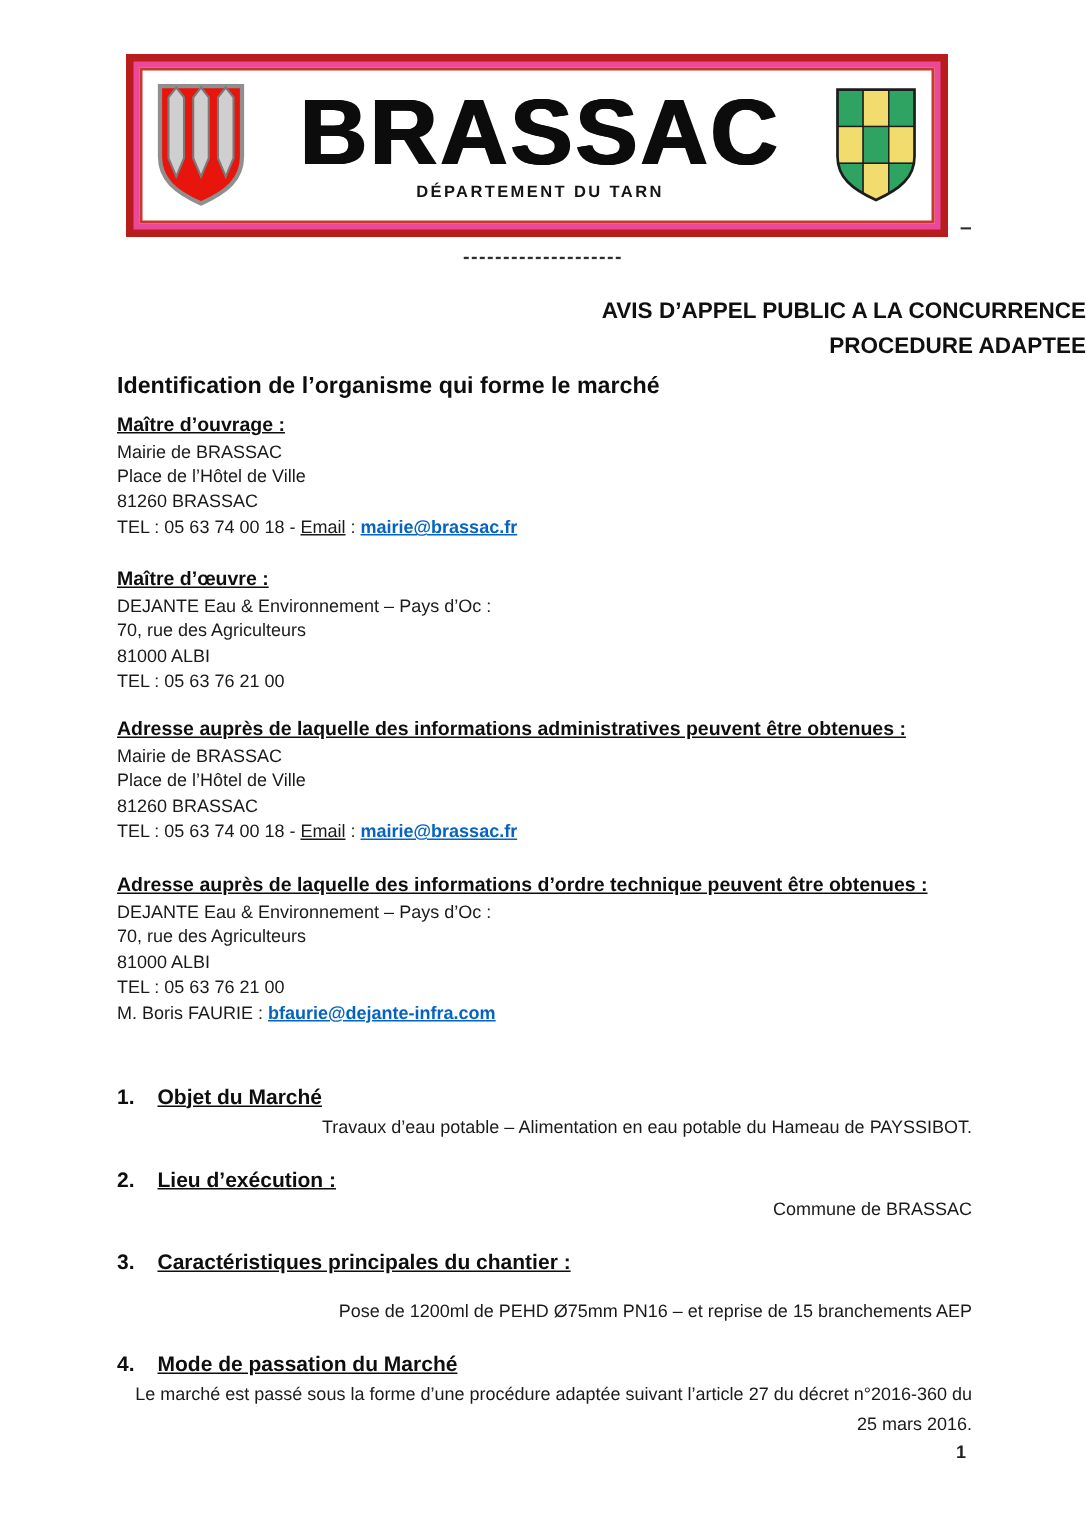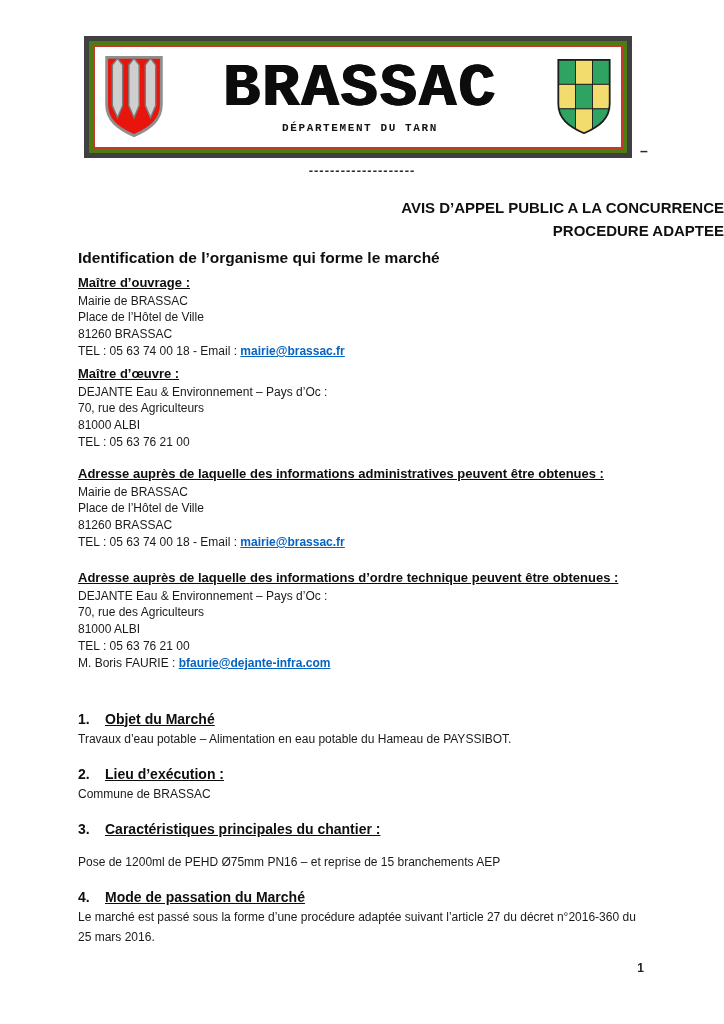--- a/index.html
+++ b/index.html
@@ -12,24 +12,23 @@
     font-family: "Liberation Sans", "DejaVu Sans", sans-serif;
     color: #1a1a1a;
     overflow: hidden;
   }
 
   
   .banner {
     position: absolute;
     left: 84px; top: 36px;
     width: 548px; height: 122px;
-    border: 5px solid #404040;
-    background: #4d7c0f;
+    border: 5px solid #b91c1c;
+    background: #ec4899;
     padding: 4px;
-    font-family: Liberation Mono, monospace;
   }
   .banner-red-frame {
     width: 100%; height: 100%;
     border: 2px solid #c8372e;
     background: #ffffff;
     display: flex;
     align-items: center;
     justify-content: space-between;
     padding: 2px 6px;
   }
@@ -113,38 +112,38 @@
     color: #0e0e0e;
     margin-bottom: 1px;
   }
   .bold { font-weight: normal; }
   .link {
     color: #0563C1;
     font-weight: bold;
     text-decoration: underline;
     cursor: pointer;
   }
-  .email-label { }
-  .mb-sm { margin-bottom: 6px; }
+  .email-label { text-decoration: underline; }
+  .mb-sm { margin-bottom: 18px; }
   .mb-md { margin-bottom: 15px; }
   .mb-lg { margin-bottom: 19px; }
   .mb-xl { margin-bottom: 38px; }
 
   
   .item { margin-top: 16px; }
   .item:first-of-type { margin-top: 0; }
   .item-heading {
     font-size: 14px;
     font-weight: bold;
     color: #0e0e0e;
     line-height: 18px;
   }
   .item-num { display: inline-block; width: 27px; }
   .item-title { text-decoration: underline; }
-  .item-body { line-height: 20px; margin-top: 1px; }
+  .item-body { line-height: 20px; margin-top: 1px; text-align: right; }
   .item-body.gap-top { margin-top: 14px; }
 
   .page-number {
     position: absolute;
     right: 80px; top: 961px;
     font-size: 12px;
     font-weight: bold;
     color: #222;
   }
 </style>

